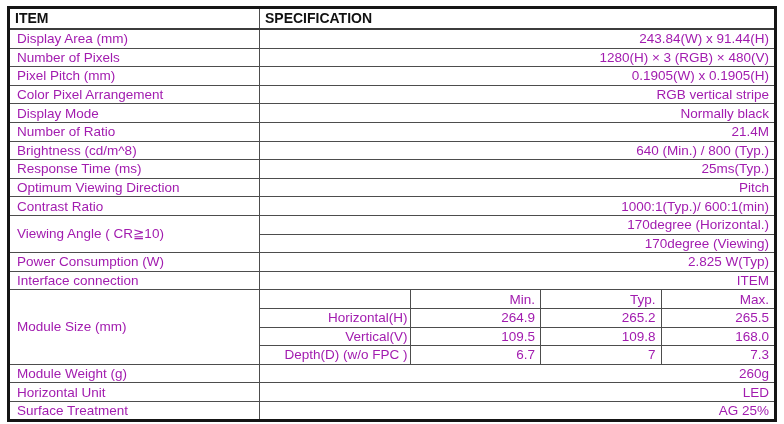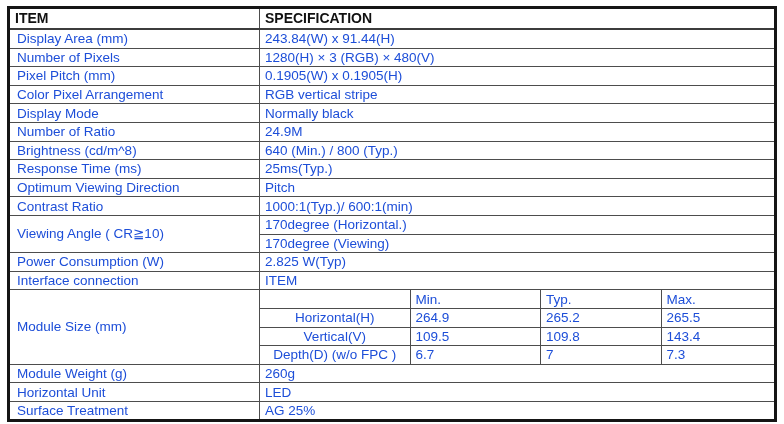--- a/index.html
+++ b/index.html
@@ -28,45 +28,45 @@
   }
   .spec-table col.c-item { width: 250px; }
   .spec-table col.c-sub  { width: 150px; }
   .spec-table col.c-min  { width: 130px; }
   .spec-table col.c-typ  { width: 120px; }
   .spec-table col.c-max  { width: 114px; }
 
   .spec-table th, .spec-table td {
     border: 1px solid #4d4d4d;
     font-size: 13.5px;
-    color: #1d4ed8;
+    color: #a21caf;
     height: 17.6px;
     line-height: 1.12;
     padding: 0 5px;
     white-space: nowrap;
     overflow: hidden;
     vertical-align: middle;
   }
   .spec-table th {
     font-size: 14px;
     font-weight: 700;
     text-align: left;
     height: 19px;
     border-bottom: 2px solid #3c3c3c;
     color: #111111;
   }
   .spec-table td.item {
     text-align: left;
     padding-left: 7px;
   }
   .spec-table td.val {
-    text-align: left;
+    text-align: right;
   }
   .spec-table td.sub {
-    text-align: center;
+    text-align: right;
     padding: 0 2px;
   }
 </style>
 </head>
 <body>
 
 <div class="page">
   <table class="spec-table">
     <colgroup>
       <col class="c-item">
@@ -97,21 +97,21 @@
     <tr>
       <td class="item">Color Pixel Arrangement</td>
       <td class="val" colspan="4">RGB vertical stripe</td>
     </tr>
     <tr>
       <td class="item">Display Mode</td>
       <td class="val" colspan="4">Normally black</td>
     </tr>
     <tr>
       <td class="item">Number of Ratio</td>
-      <td class="val" colspan="4">24.9M</td>
+      <td class="val" colspan="4">21.4M</td>
     </tr>
     <tr>
       <td class="item">Brightness (cd/m^8)</td>
       <td class="val" colspan="4">640 (Min.) / 800 (Typ.)</td>
     </tr>
     <tr>
       <td class="item">Response Time (ms)</td>
       <td class="val" colspan="4">25ms(Typ.)</td>
     </tr>
     <tr>
@@ -150,21 +150,21 @@
     <tr>
       <td class="sub">Horizontal(H)</td>
       <td class="val">264.9</td>
       <td class="val">265.2</td>
       <td class="val">265.5</td>
     </tr>
     <tr>
       <td class="sub">Vertical(V)</td>
       <td class="val">109.5</td>
       <td class="val">109.8</td>
-      <td class="val">143.4</td>
+      <td class="val">168.0</td>
     </tr>
     <tr>
       <td class="sub">Depth(D) (w/o FPC )</td>
       <td class="val">6.7</td>
       <td class="val">7</td>
       <td class="val">7.3</td>
     </tr>
 
     <tr>
       <td class="item">Module Weight (g)</td>

